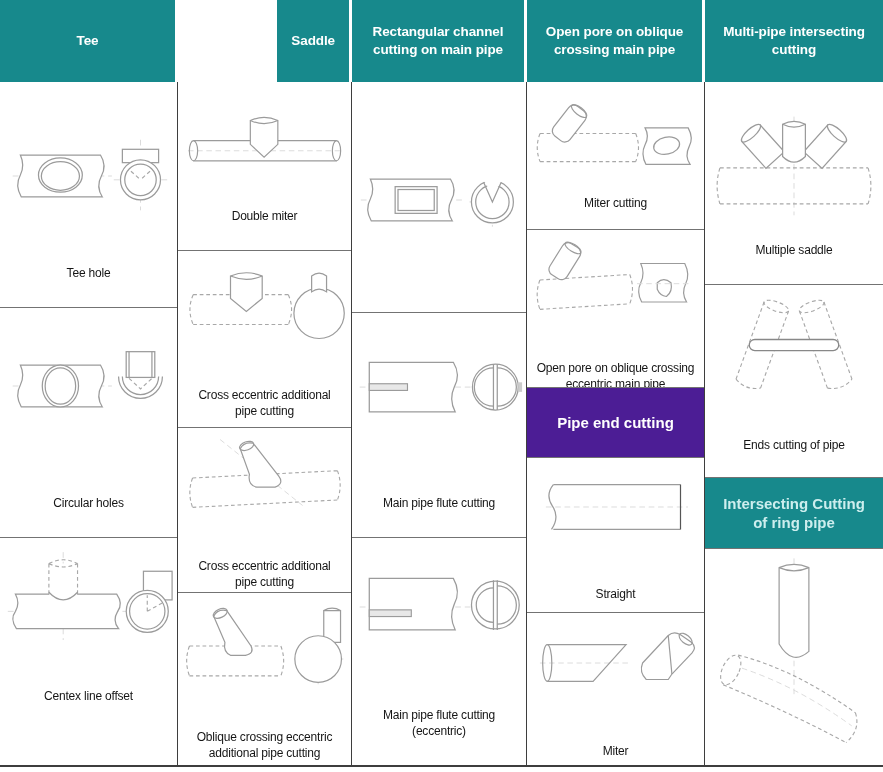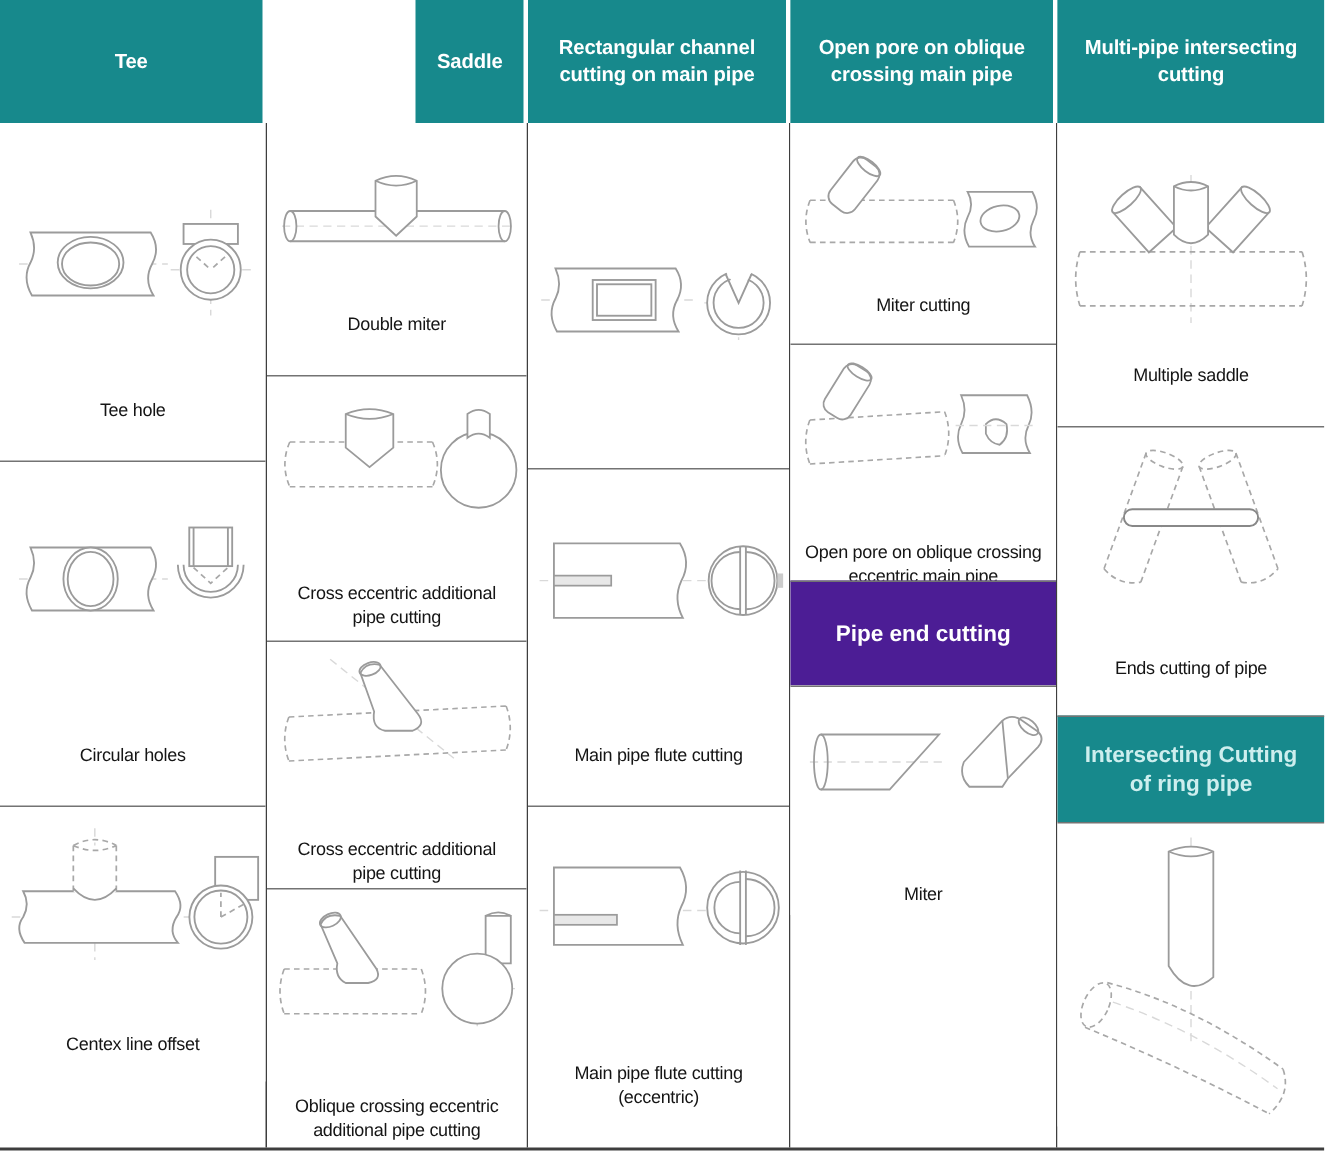--- a/index.html
+++ b/index.html
@@ -237,20 +237,31 @@
               <path class="fw" d="M116,30 H164 Q170,42 165,52 Q160,62 166,72 H117 Q111,61 116,51 Q121,41 116,30 Z"></path>
               <path class="ln" d="M134,51 Q141,44 149,51 Q151,61 144,66 Q137,65 134,58 Z"></path>
               <line class="cl" x1="112" y1="52" x2="172" y2="52"></line>
             </svg>
           </div>
           <div class="lbl">Open pore on oblique crossing eccentric main pipe</div>
         </div>
         <div class="cell band" style="height:70px;background:#4c1d95">
           <span>Pipe end cutting</span>
         </div>
+        <div class="cell short" style="height:155px">
+          <div class="art">
+            <svg width="168" height="86" viewBox="0 0 178 92">
+              <line class="cl" x1="14" y1="46" x2="166" y2="46"></line>
+              <path class="ln" d="M22,22 H158 M22,70 H158"></path>
+              <line class="ln dark" x1="158" y1="22" x2="158" y2="70" stroke-width="3"></line>
+              <path class="ln" d="M22,22 Q13,33 21,45 Q29,57 20,70"></path>
+            </svg>
+          </div>
+          <div class="lbl">Straight</div>
+        </div>
         <div class="cell short" style="height:153px">
           <div class="art">
             <svg width="168" height="88" viewBox="0 0 178 96">
               <line class="cl" x1="6" y1="48" x2="106" y2="48"></line>
               <path class="ln" d="M14,28 H100 L64,68 H14"></path>
               <ellipse class="ln" cx="14" cy="48" rx="5" ry="20"></ellipse>
               <path class="fw" d="M118,48 L146,18 Q152,13 159,17 L172,26 Q177,31 172,37 L150,60 L146,66 L122,66 Q114,58 118,48 Z"></path>
               <path class="ln" d="M146,18 L150,60"></path>
               <ellipse class="ln" cx="165" cy="22" rx="4.5" ry="8.5" transform="rotate(-50 165 22)"></ellipse>
             </svg>

